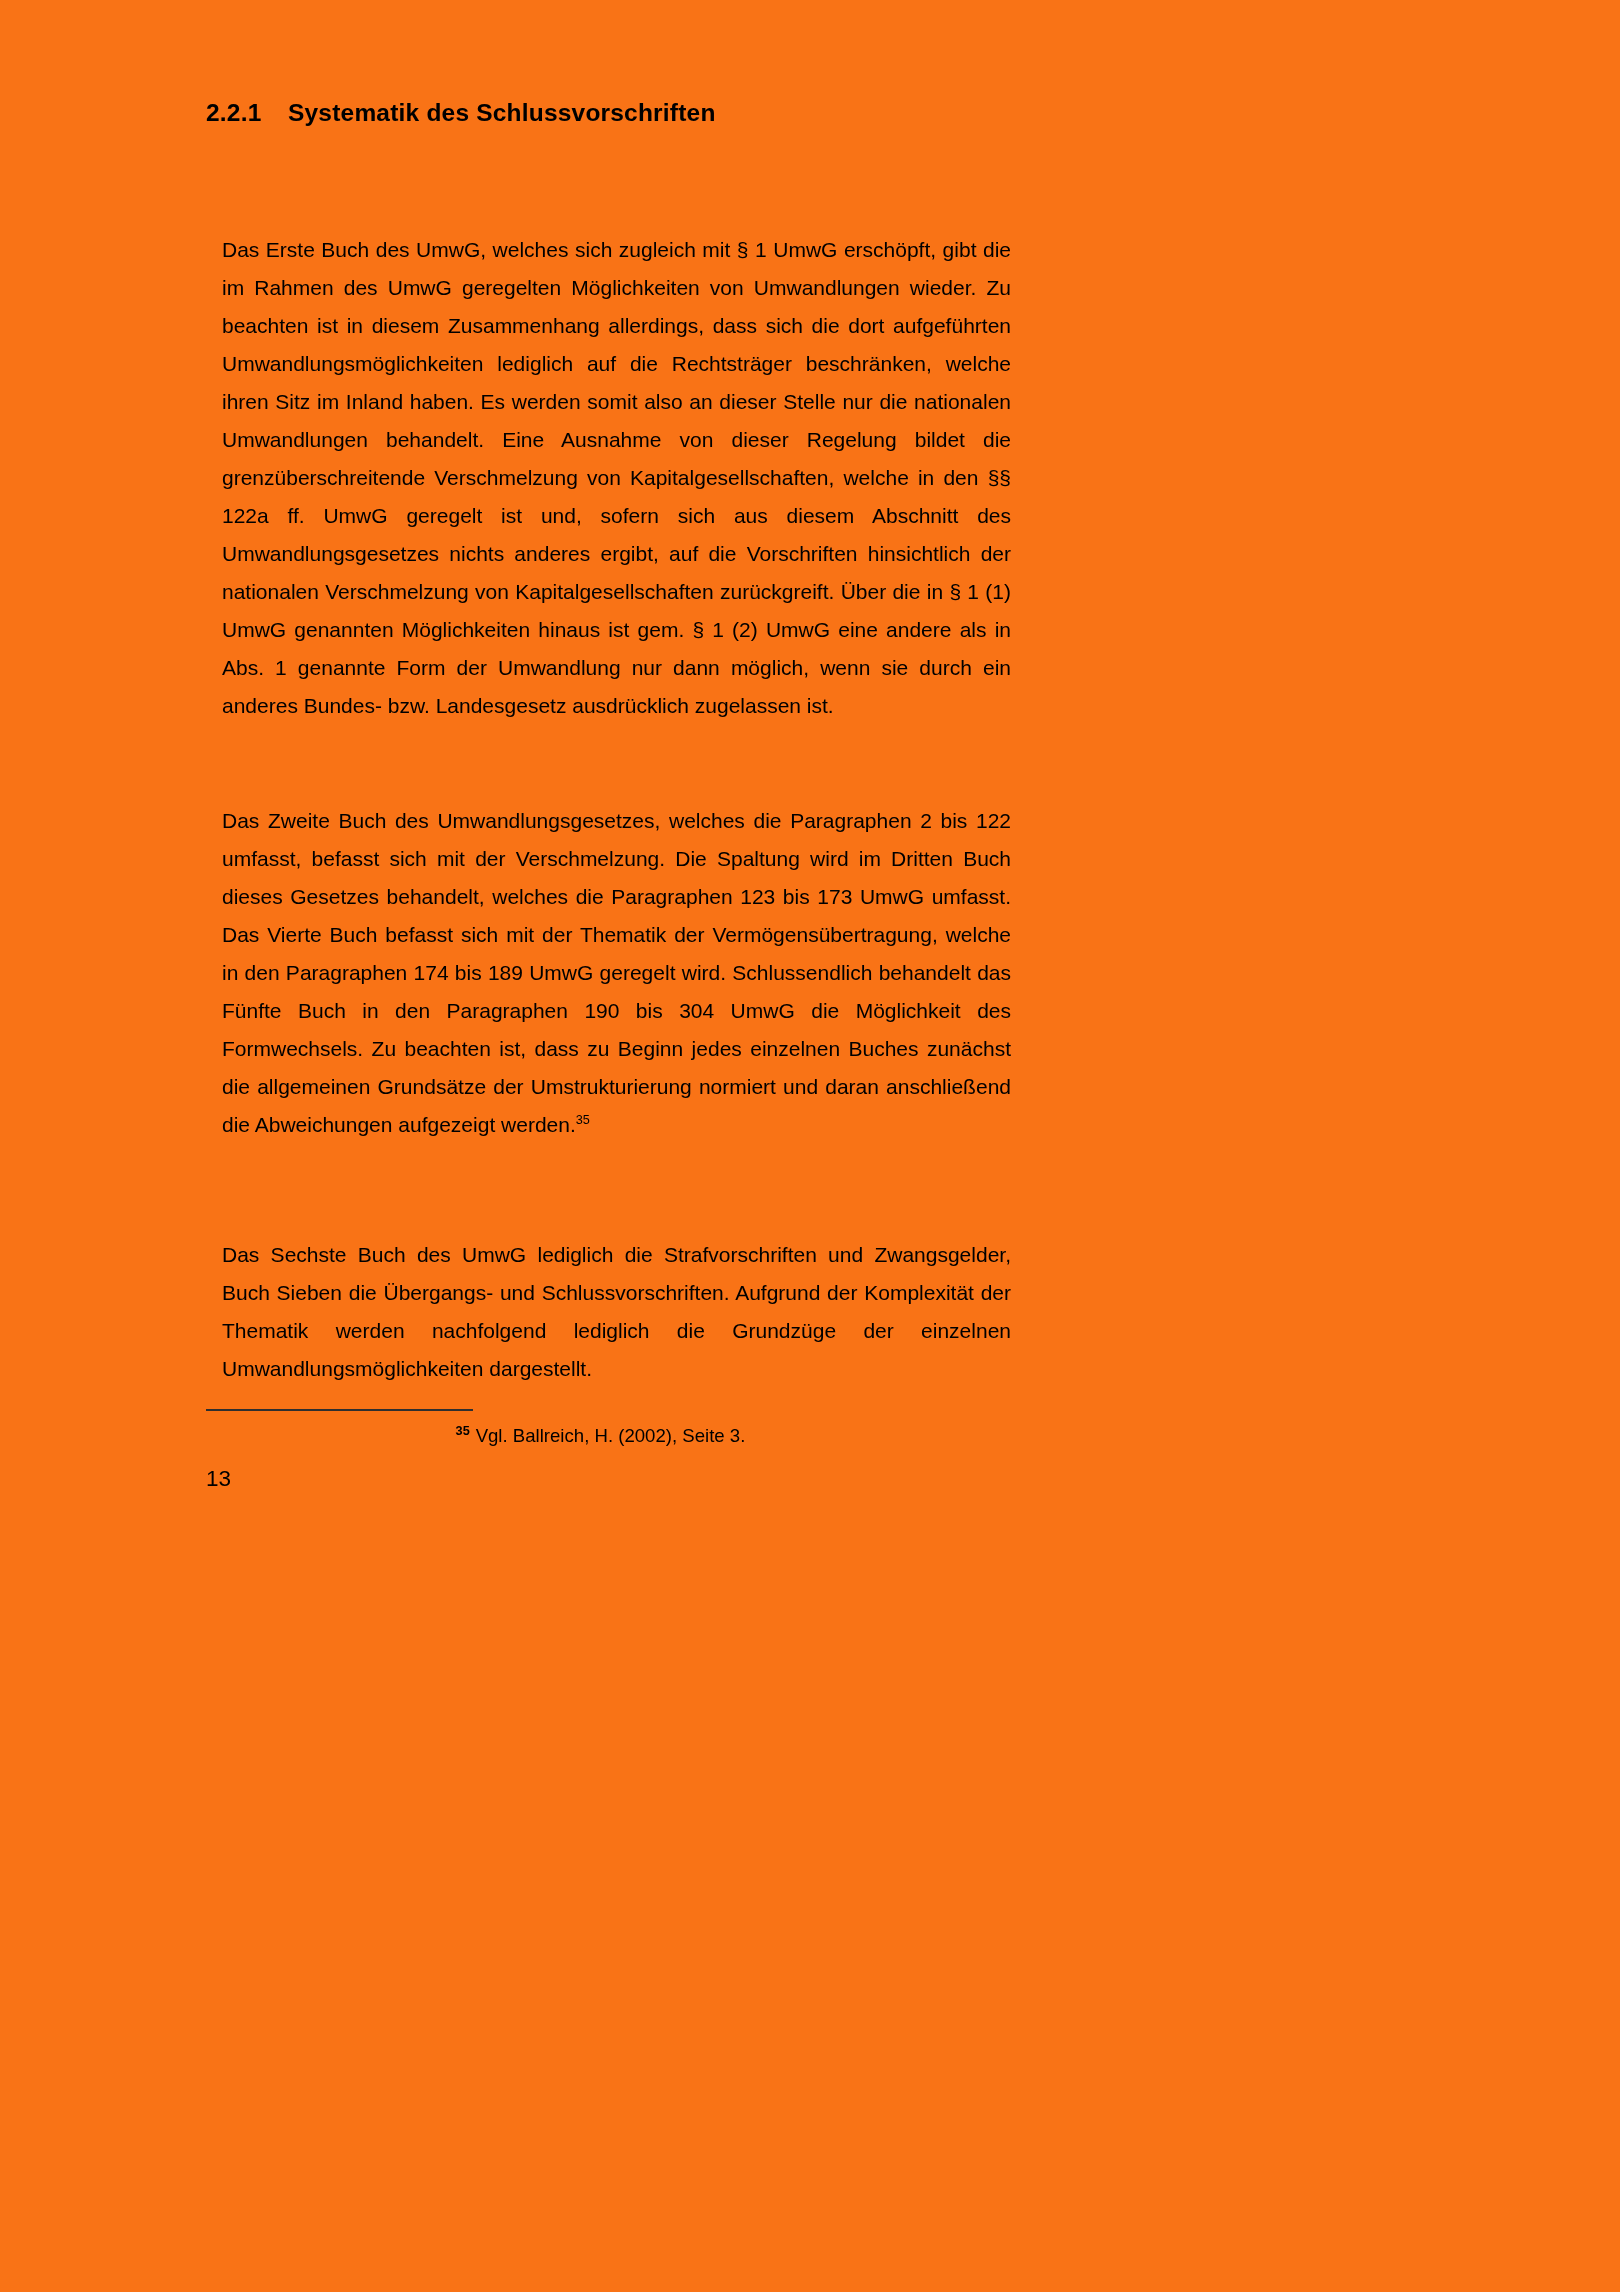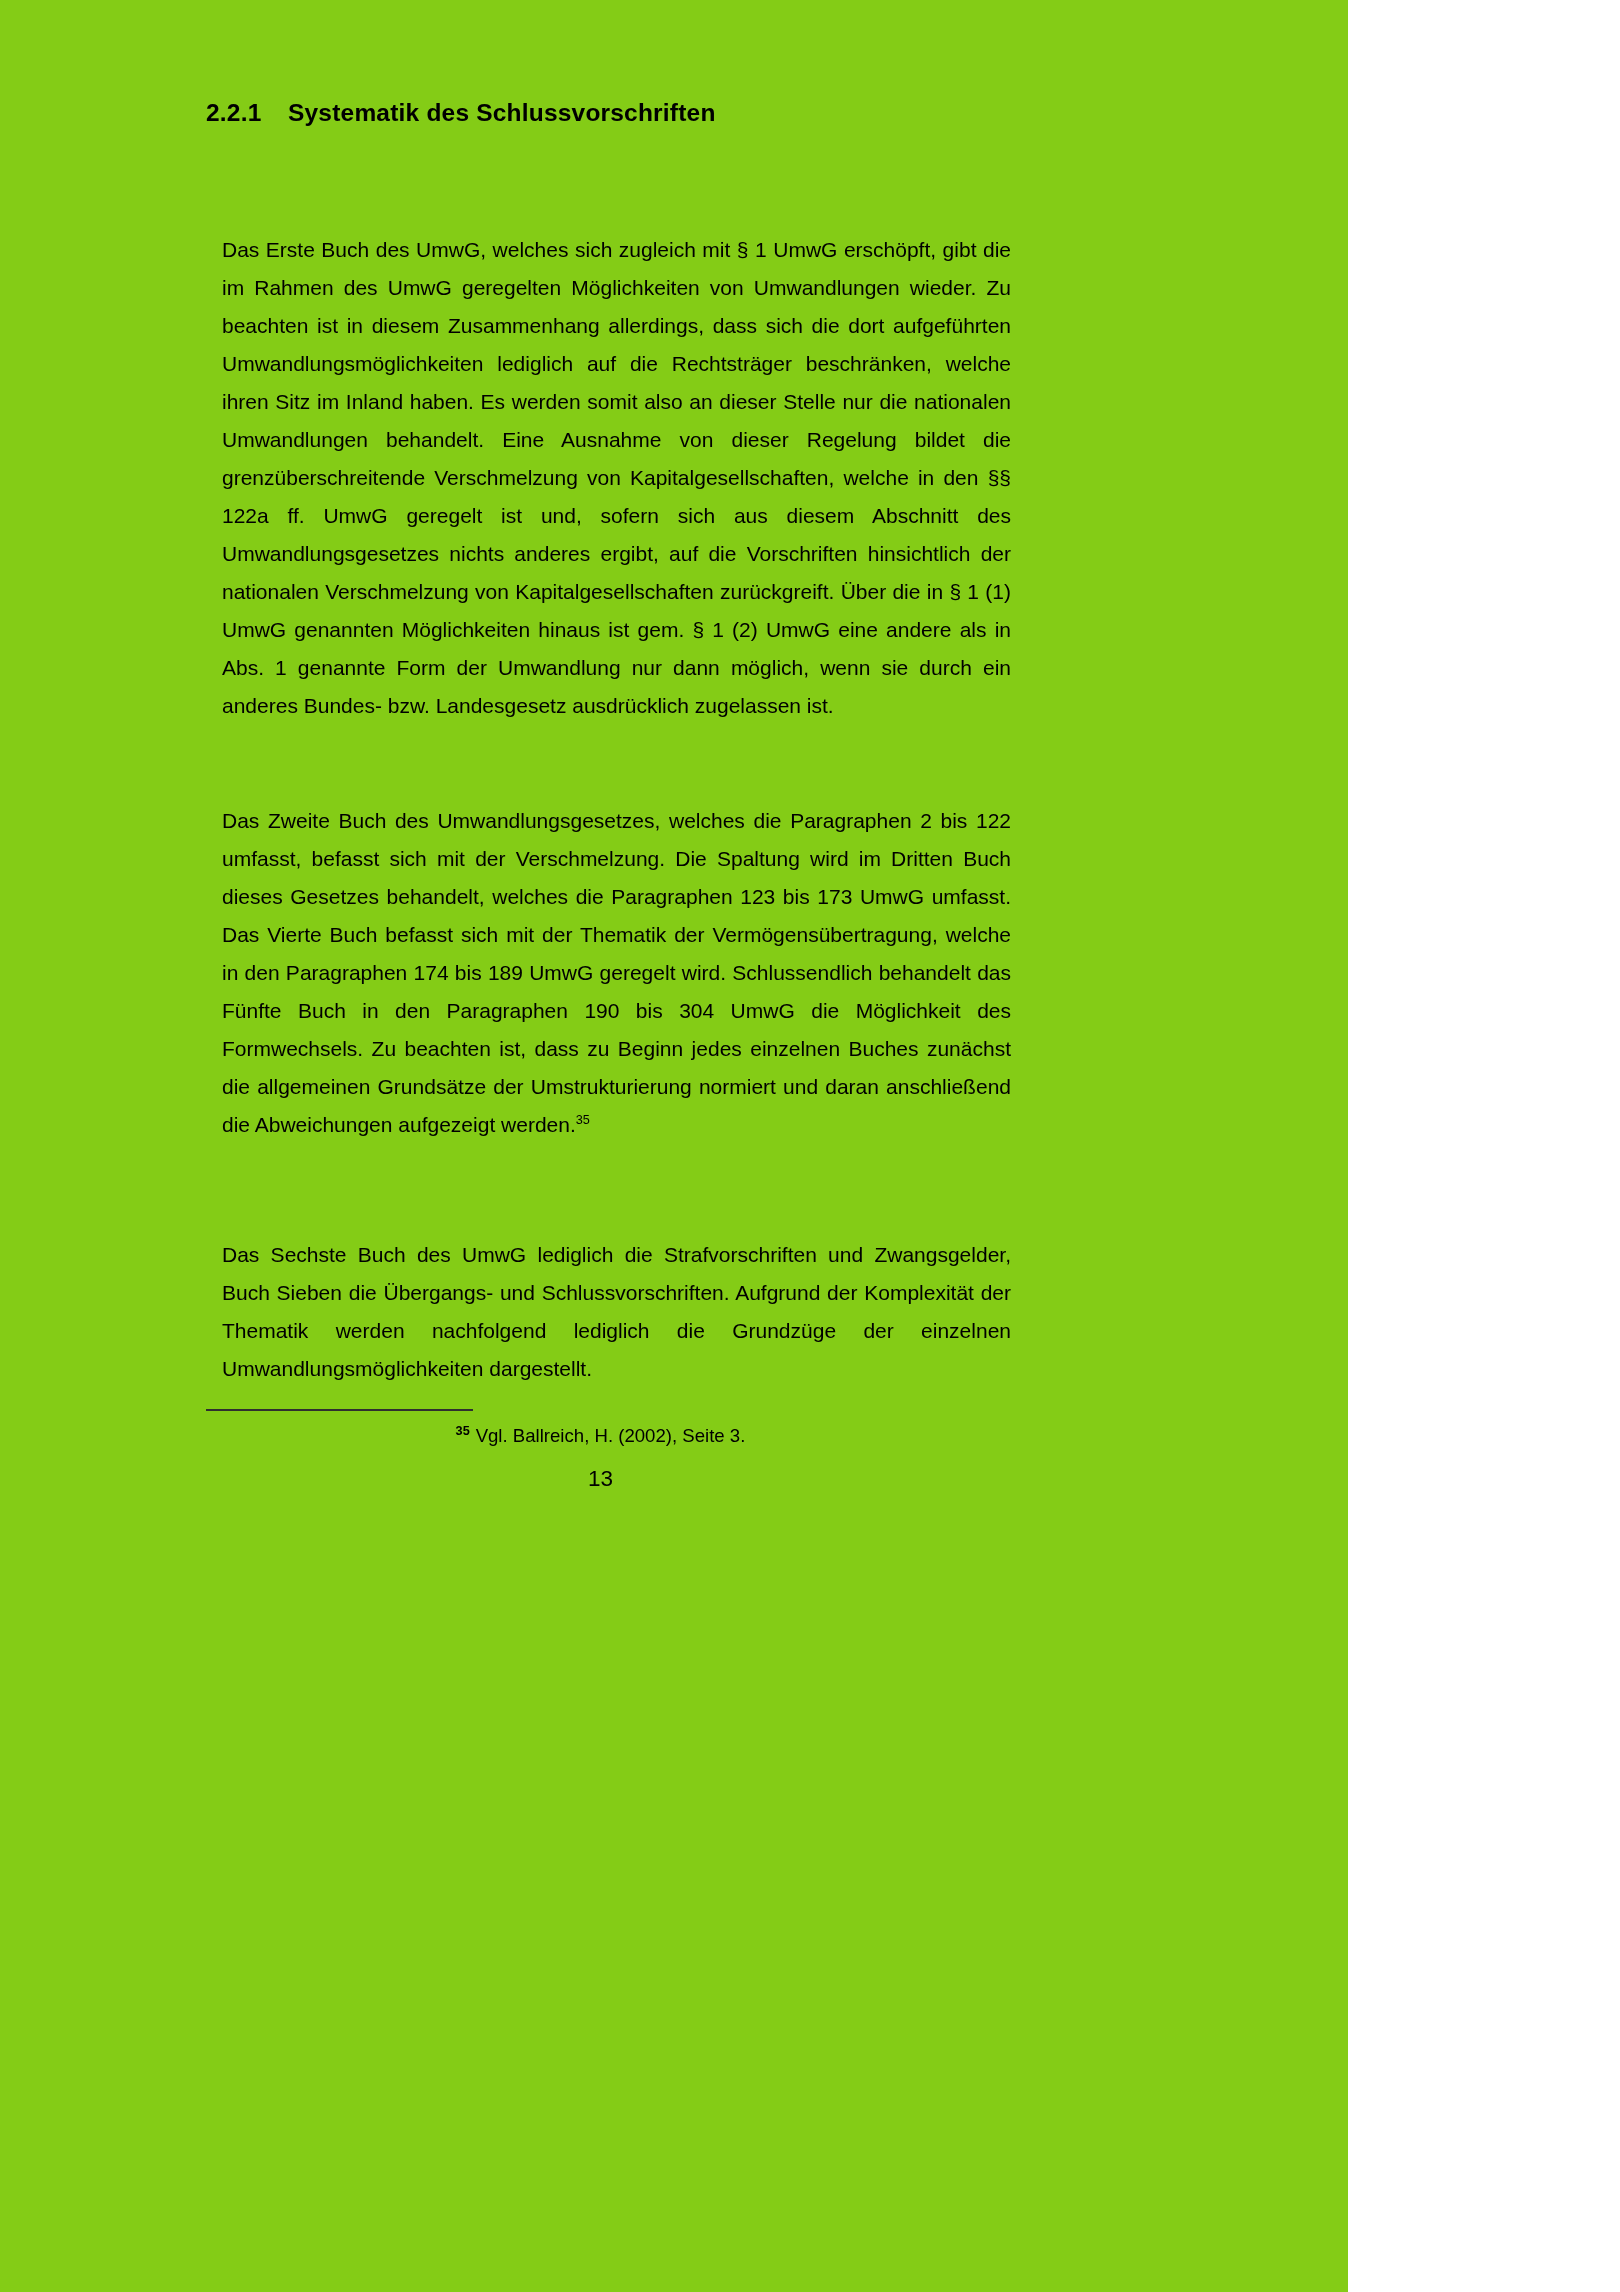--- a/index.html
+++ b/index.html
@@ -2,23 +2,23 @@
 <html><head>
 <meta charset="utf-8">
 <style>
   html, body {
     margin: 0;
     padding: 0;
     background: #ffffff;
   }
   .page {
     position: relative;
-    width: 1348px;
+    width: 1620px;
     height: 2293px;
-    background: #84cc16;
+    background: #f97316;
     font-family: "Liberation Sans", "DejaVu Sans", sans-serif;
     color: #000000;
     overflow: hidden;
   }
   .col {
     position: absolute;
     left: 206px;
     width: 789px;
   }
   .heading {
@@ -63,21 +63,21 @@
     font-size: 12.7px;
     font-weight: 700;
     line-height: 0;
     vertical-align: super;
   }
   .footnote-text .fn-body {
     margin-left: 5.9px;
   }
   .page-number {
     top: 1466px;
-    text-align: center;
+    text-align: left;
     font-size: 22.5px;
   }
 </style>
 </head>
 <body>
 
 <div class="page">
 
   <h2 class="col heading">
     <span>2.2.1</span>

